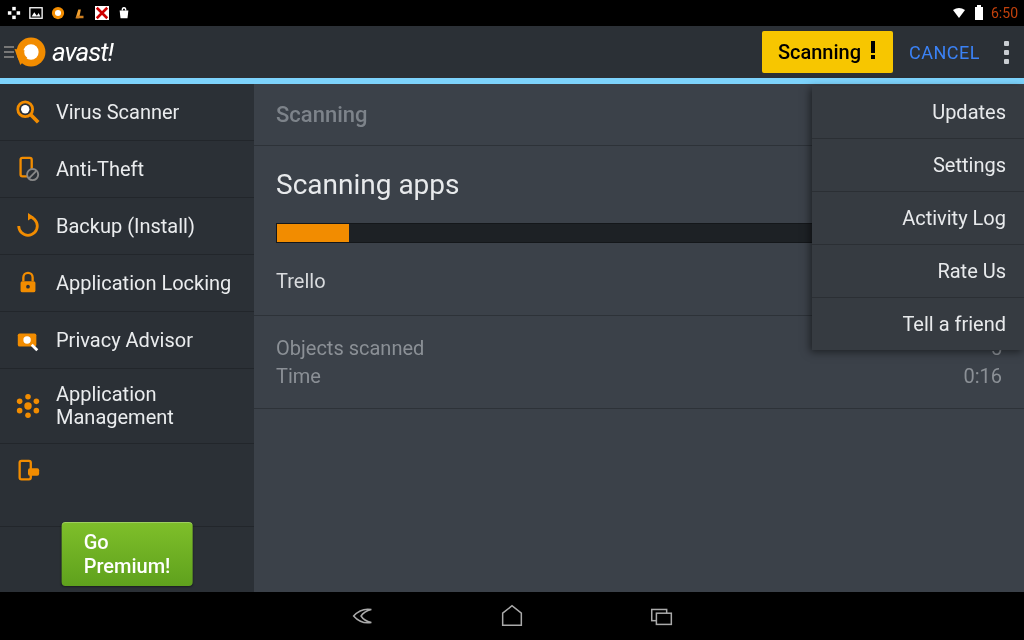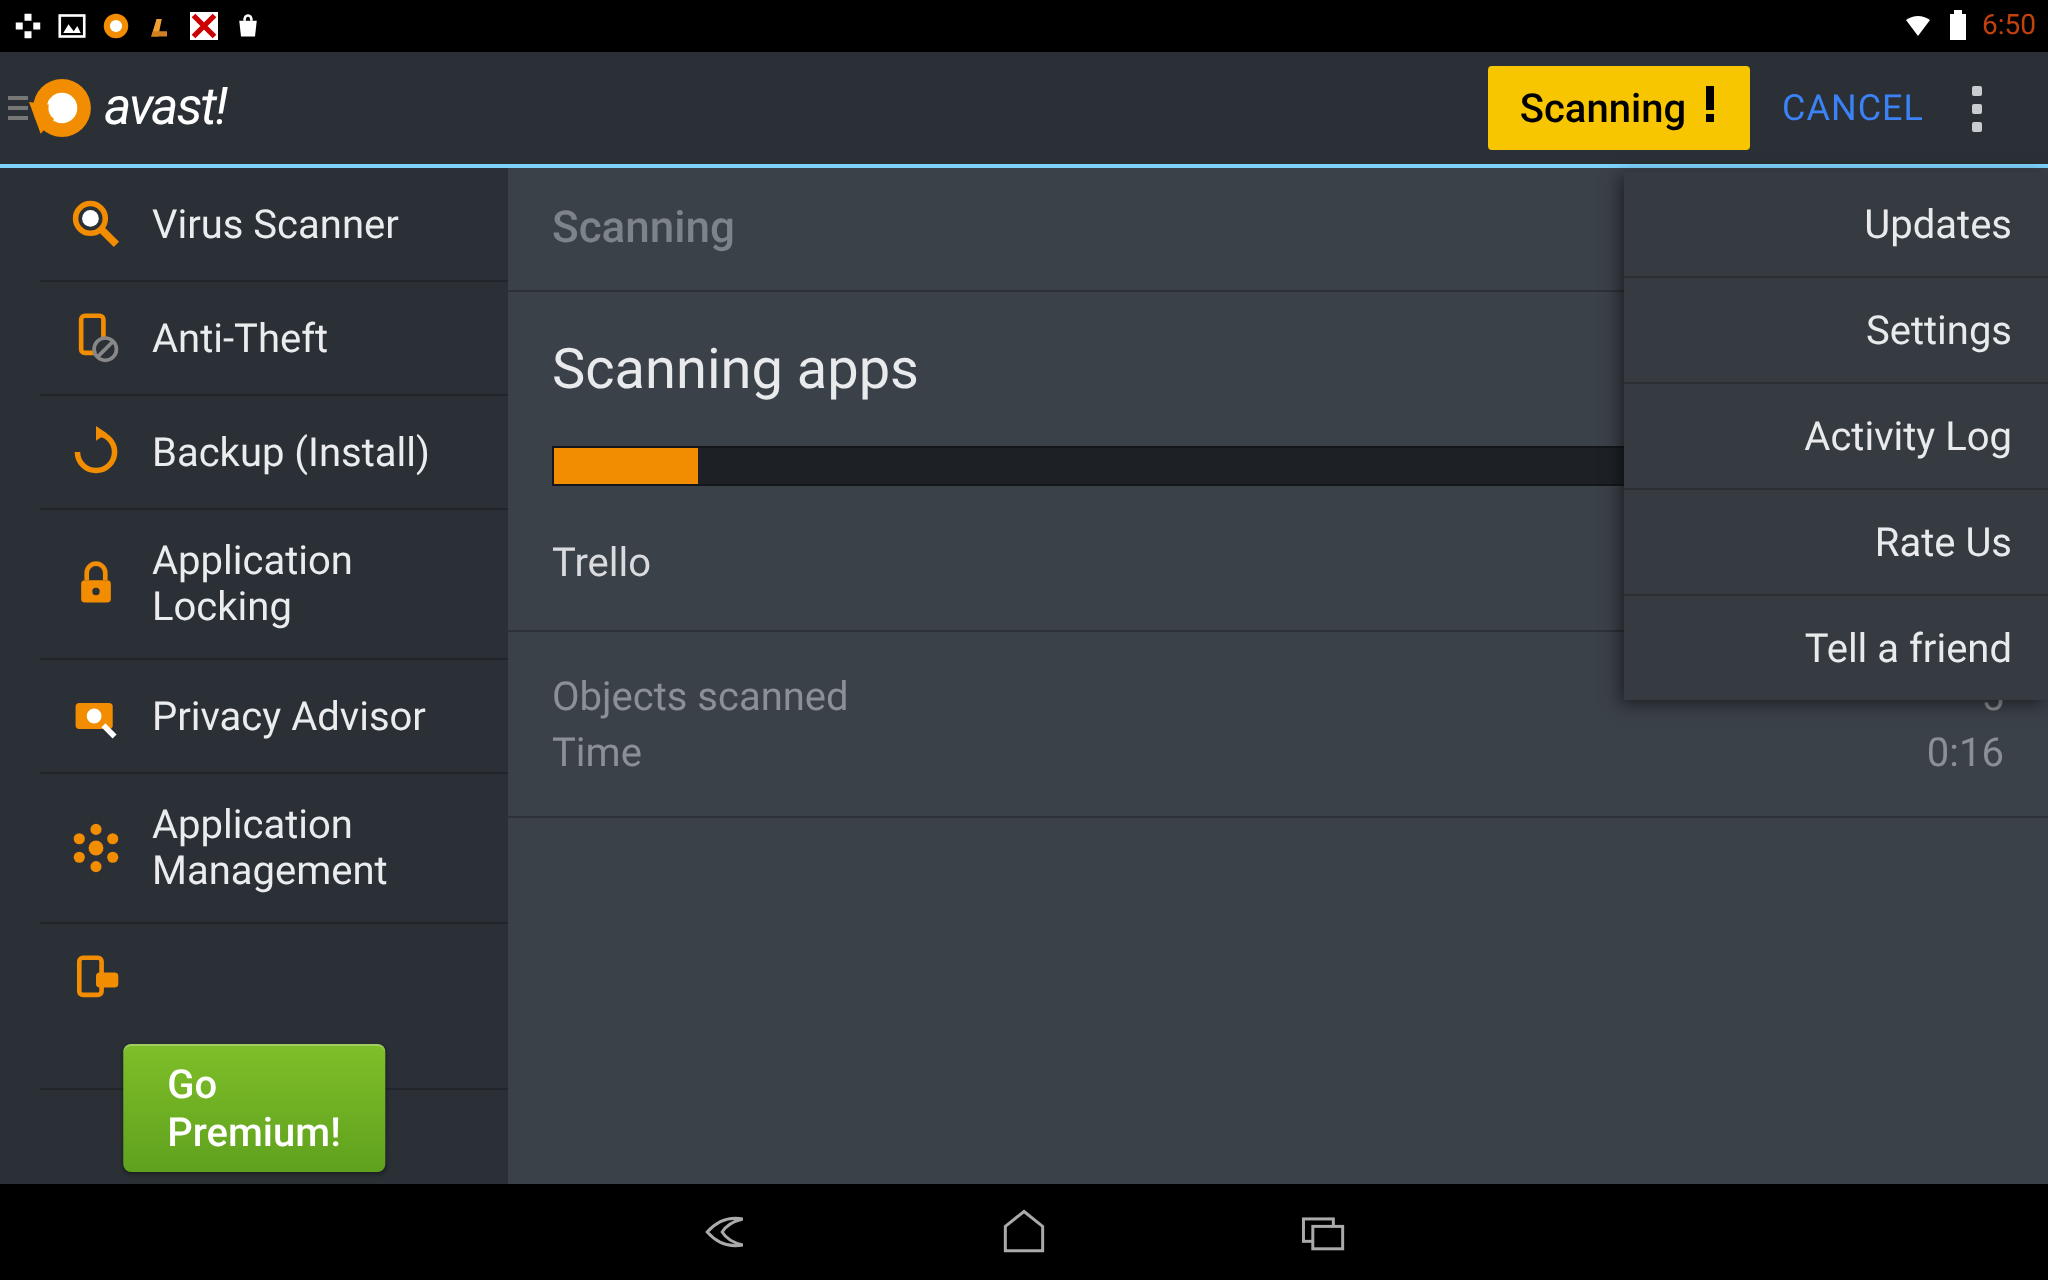--- a/index.html
+++ b/index.html
@@ -12,22 +12,22 @@
     height: 26px; background: #000; color: #c2410c;
     display: flex; justify-content: space-between; align-items: center;
     padding: 0 6px; font-size: 14px;
   }
   .status-left { display: flex; gap: 6px; align-items: center; }
   .status-right { display: flex; gap: 4px; align-items: center; }
   .status-icon { width: 16px; height: 16px; display:flex; align-items:center; justify-content:center; }
   .app-bar {
     height: 58px; background: #2b3036;
     display: flex; align-items: flex-start; justify-content: space-between;
-    padding-right: 26px;
-    border-bottom: 2px solid #7dd3fc;
+    padding-right: 8px;
+    border-bottom: 6px solid #7dd3fc;
   }
   .app-bar-left { display: flex; align-items: center; height:100%; }
   .hamburger {
     width: 14px; padding:0 4px; display:flex; flex-direction:column; gap:3px;
   }
   .hamburger span { height:2px; background:#777; width:10px; }
   .brand { display:flex; align-items:center; gap:4px; color:#fff; font-size:22px; font-weight:400; }
   .brand-logo { width:34px; height:34px; }
   .brand-text { color:#fff; font-style: italic; font-size: 26px; letter-spacing: -1px; }
   .app-bar-right { display:flex; align-items:center; gap:16px; height:100%; }
@@ -38,21 +38,21 @@
   }
   .cancel-btn { color:#3b82f6; font-size:18px; font-weight:400; letter-spacing:0.5px; }
   .overflow-btn { display:flex; flex-direction:column; gap:4px; width:20px; align-items:center; padding:8px;}
   .overflow-btn span { width:5px; height:5px; background:#c9cdd2; border-radius:1px; }
   .body-area {
     display:flex; height: calc(640px - 26px - 58px - 48px);
     background:#3b4149;
   }
   .sidebar {
     width: 254px; background:#2b3036; color:#fff;
-    display:flex; flex-direction:column; position:relative;padding-left:20px;
+    display:flex; flex-direction:column; position:relative;
   }
   .side-item {
     display:flex; align-items:center; gap:14px;
     padding: 14px 14px; font-size:20px; color:#eaecee;
     border-bottom:1px solid #22262b;
   }
   .side-item .slabel { line-height:1.15; }
   .side-icon { width:28px; height:28px; flex-shrink:0; display:flex; align-items:center; justify-content:center; }
   .go-premium {
     position:absolute; bottom:6px; left:50%; transform:translateX(-50%);

